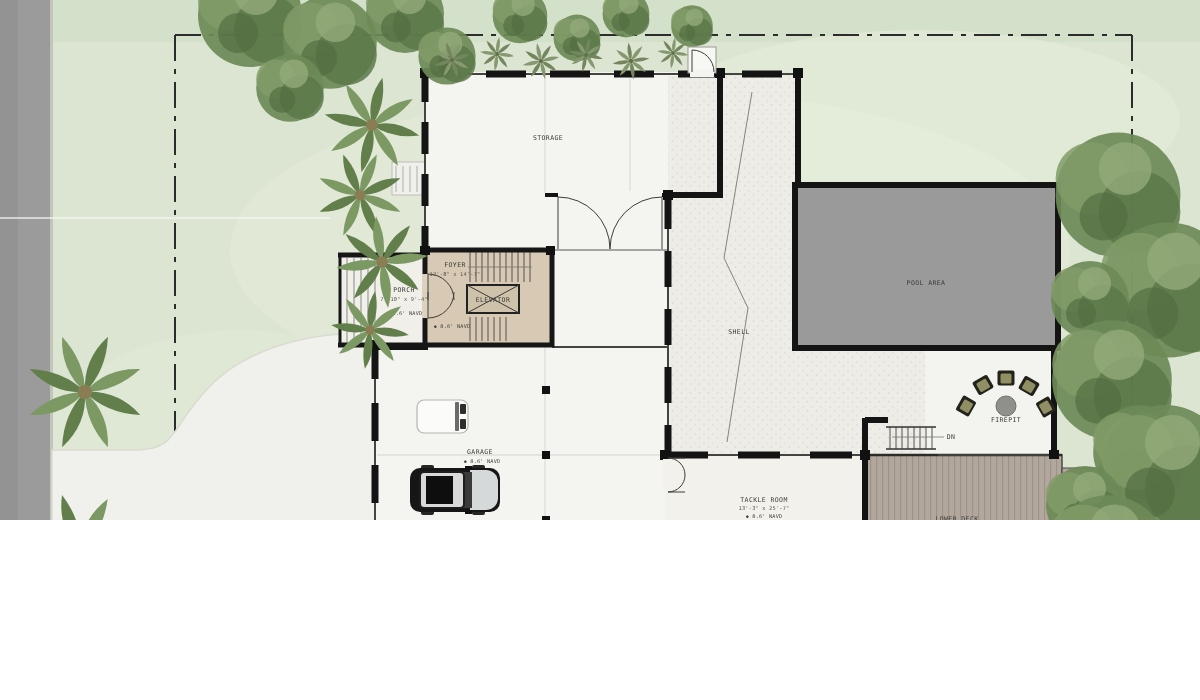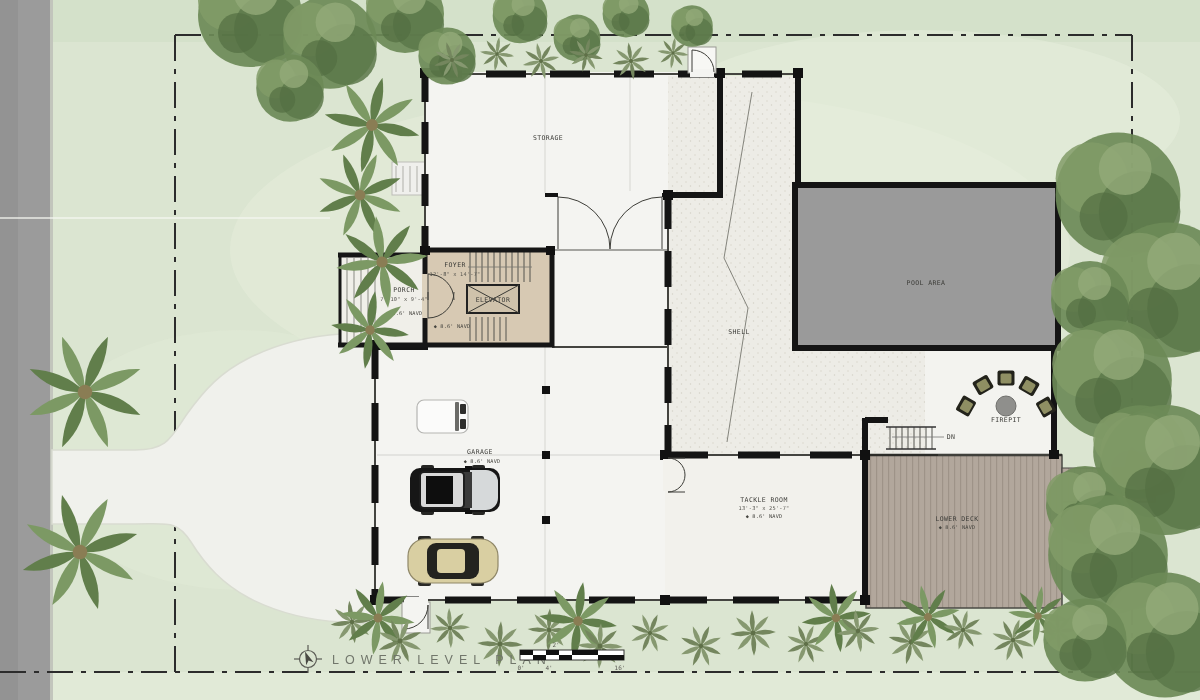--- a/index.html
+++ b/index.html
@@ -1,16 +1,16 @@
 <!DOCTYPE html>
 <html><head>
 <meta charset="utf-8">
 <style>
   html,body{margin:0;padding:0;background:#ffffff;}
-  #stage{position:relative;width:1200px;height:700px;overflow:hidden;background:#dbe5d1;}
+  #stage{position:relative;width:1200px;height:520px;overflow:hidden;background:#dbe5d1;}
   svg{display:block;}
   .lbl{font-family:"DejaVu Sans Mono",monospace;font-size:6.5px;fill:#3c3c38;letter-spacing:.4px;text-anchor:middle;}
   .lbl-dim{font-family:"DejaVu Sans Mono",monospace;font-size:5.3px;fill:#55544e;letter-spacing:.2px;text-anchor:middle;}
   .lbl-elev{font-family:"DejaVu Sans Mono",monospace;font-size:5.2px;fill:#45443f;letter-spacing:.2px;text-anchor:middle;}
   .plan-title{font-family:"Liberation Sans",sans-serif;font-size:12.5px;fill:#71766b;letter-spacing:6px;}
   .tick{font-family:"DejaVu Sans Mono",monospace;font-size:6px;fill:#5a5a54;text-anchor:middle;}
 </style>
 </head>
 <body>
 

